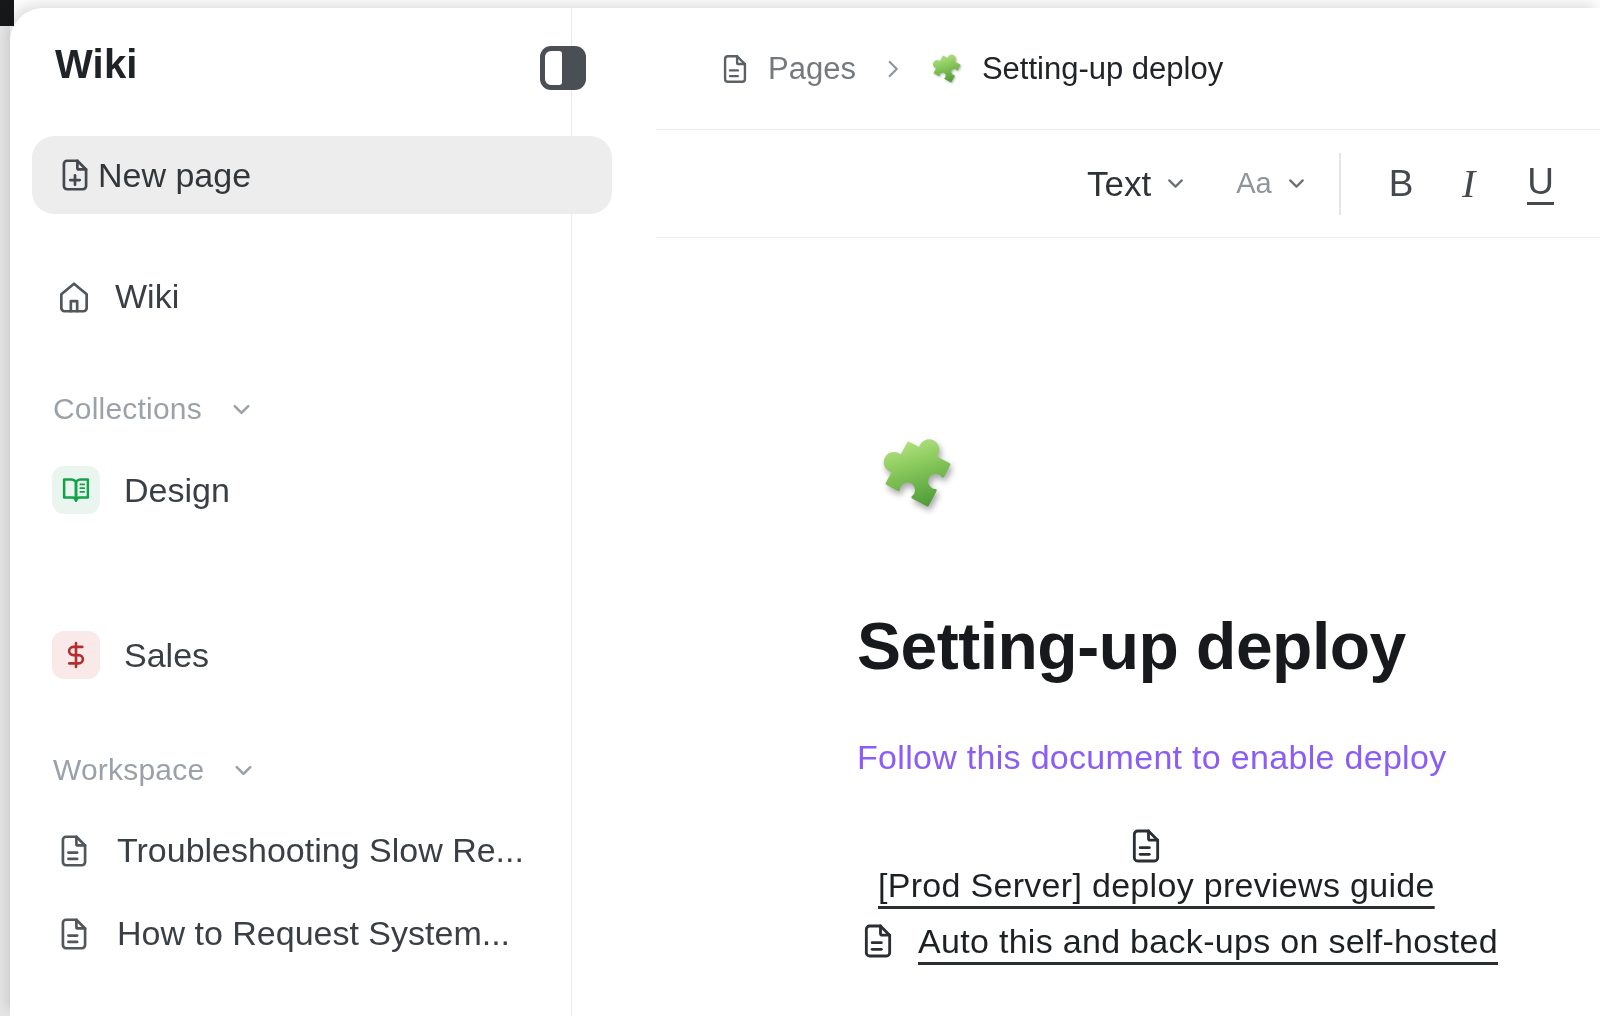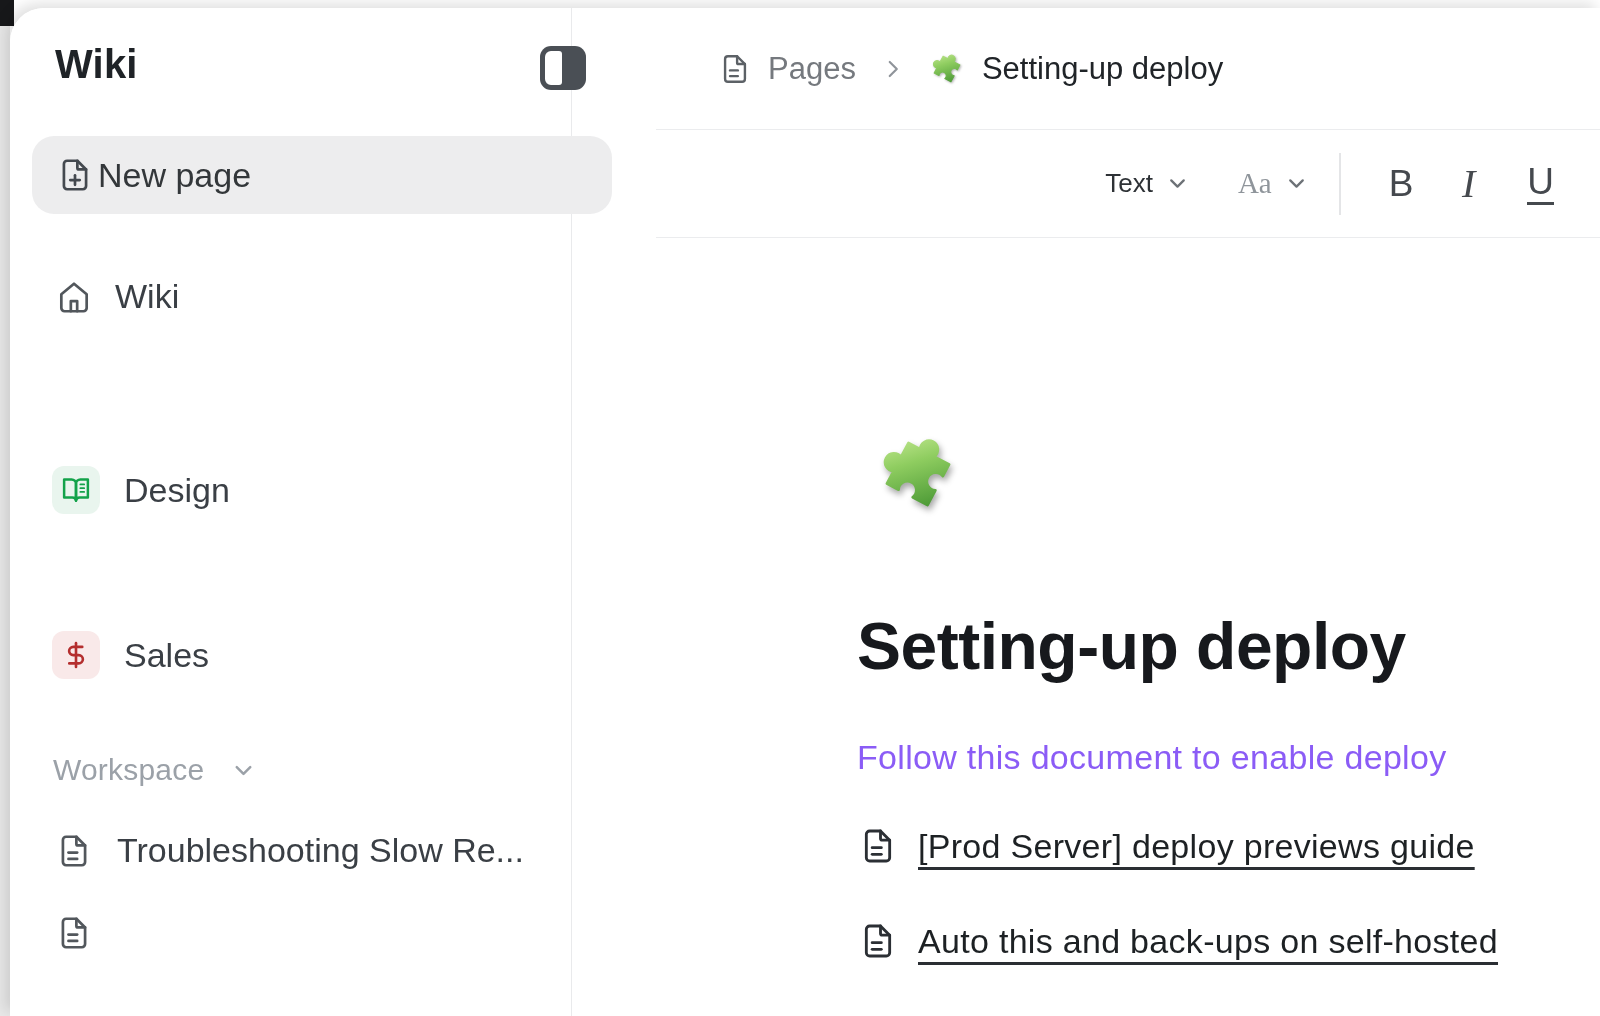--- a/index.html
+++ b/index.html
@@ -58,24 +58,24 @@
   .crumb-bar { position:absolute; left:0; top:0; width:100%; height:122px; border-bottom:1px solid #ebecee; display:flex; align-items:center; padding-left:62px; }
   .crumb-bar .doc-ic { width:34px; height:34px; color:#5c6166; }
   .crumb-parent { margin-left:16px; font-size:31px; color:#75797e; cursor:pointer; }
   .crumb-sep { width:26px; height:26px; color:#90959b; margin-left:24px; }
   .crumb-puzzle { width:38px; height:38px; margin-left:22px; filter:drop-shadow(1px 1.5px 1px rgba(0,0,0,0.30)); }
   .crumb-current { margin-left:16px; font-size:31px; font-weight:500; color:#202428; white-space:nowrap; }
 
   .toolbar { position:absolute; left:0; top:122px; width:100%; height:108px; border-bottom:1px solid #ebecee; }
   .toolbar-inner { position:absolute; right:46px; top:0; height:100%; display:flex; align-items:center; }
   .tb-block { display:flex; align-items:center; cursor:pointer; }
-  .tb-block .tb-lbl { font-size:26px; font-weight:500; color:#2e3236; }
+  .tb-block .tb-lbl { font-size:35px; font-weight:500; color:#2e3236; }
   .tb-block svg { width:25px; height:25px; color:#6d7277; margin-left:12px; }
   .tb-typo { margin-left:48px; }
-  .tb-typo .tb-lbl { font-size:29px; font-weight:400; color:#8f959b;font-family:Liberation Serif, serif; }
+  .tb-typo .tb-lbl { font-size:29px; font-weight:400; color:#8f959b; }
   .tb-vdiv { width:2px; height:62px; background:#e4e5e7; margin-left:30px; }
   .tb-btn { margin-left:48px; font-size:37px; color:#45494e; cursor:pointer; line-height:1; }
   .tb-bold { font-weight:500; letter-spacing:0.5px; }
   .tb-italic { font-family:"Liberation Serif", serif; font-style:italic; font-size:40px; padding-right:4px; }
   .tb-underline { border-bottom:3px solid #45494e; padding-bottom:2px; }
 
   .doc-emoji { position:absolute; left:216px; top:420px; width:92px; height:92px; cursor:pointer; filter:drop-shadow(2px 4px 3px rgba(0,0,0,0.35)); }
   .doc-title { position:absolute; left:201px; top:600px; font-size:66px; font-weight:700; color:#17191d; letter-spacing:-0.5px; white-space:nowrap; }
   .doc-intro { position:absolute; left:201px; top:730px; font-size:34px; color:#8b5cf6; letter-spacing:0.3px; white-space:nowrap; }
   .doc-link-row { position:absolute; left:202px; display:flex; align-items:center; cursor:pointer; }
@@ -111,20 +111,26 @@
     </div>
 
     <div class="side-row home-row">
       <svg class="plain-ic" viewBox="0 0 24 24" fill="none" stroke="currentColor" stroke-width="1.7" stroke-linecap="round" stroke-linejoin="round">
         <path d="M4 10.3 12 3.6l8 6.7V19a2 2 0 0 1-2 2H6a2 2 0 0 1-2-2z"></path>
         <path d="M10 21v-6.4h4V21"></path>
       </svg>
       <span class="row-lbl">Wiki</span>
     </div>
 
+    <div class="section-hdr" style="top:384px;">
+      <span class="hdr-lbl">Collections</span>
+      <svg viewBox="0 0 24 24" fill="none" stroke="currentColor" stroke-width="2.2" stroke-linecap="round" stroke-linejoin="round">
+          <path d="m6 9 6 6 6-6"></path>
+        </svg>
+    </div>
 
     <div class="side-row coll-row" style="top:458px;">
       <span class="icon-tile tile-green">
         <svg viewBox="0 0 24 24" fill="none" stroke="currentColor" stroke-width="2" stroke-linecap="round" stroke-linejoin="round">
           <path d="M2.5 3.5h6a3.5 3.5 0 0 1 3.5 3.5v13.5a3 3 0 0 0-3-2.5h-6.5z"></path>
           <path d="M21.5 3.5h-6A3.5 3.5 0 0 0 12 7v13.5a3 3 0 0 1 3-2.5h6.5z"></path>
           <path d="M15.5 7.5h3M15.5 10.5h3M15.5 13.5h3" stroke-width="1.5"></path>
         </svg>
       </span>
       <span class="row-lbl">Design</span>
@@ -158,20 +164,21 @@
       <span class="row-lbl">Troubleshooting Slow Re...</span>
     </div>
 
     <div class="side-row ws-row" style="top:906px;">
       <svg class="plain-ic" viewBox="0 0 24 24" fill="none" stroke="currentColor" stroke-width="1.7" stroke-linecap="round" stroke-linejoin="round">
         <path d="M13.5 3H7a2 2 0 0 0-2 2v14a2 2 0 0 0 2 2h10a2 2 0 0 0 2-2V8.5z"></path>
         <path d="M13.5 3v4.5a1 1 0 0 0 1 1H19"></path>
         <line x1="8.5" y1="13" x2="14" y2="13"></line>
           <line x1="8.5" y1="17" x2="14" y2="17"></line>
       </svg>
+      <span class="row-lbl">How to Request System...</span>
     </div>
   </div>
 
   <div class="main">
 
     <div class="crumb-bar">
       <svg class="doc-ic" viewBox="0 0 24 24" fill="none" stroke="currentColor" stroke-width="1.7" stroke-linecap="round" stroke-linejoin="round">
         <path d="M13.5 3H7a2 2 0 0 0-2 2v14a2 2 0 0 0 2 2h10a2 2 0 0 0 2-2V8.5z"></path>
         <path d="M13.5 3v4.5a1 1 0 0 0 1 1H19"></path>
         <line x1="8.5" y1="13" x2="14" y2="13"></line>
@@ -220,21 +227,21 @@
     <svg class="doc-emoji" viewBox="0 0 104 104">
       <g transform="rotate(28 52 52)">
         <path d="M26 26 L41 26 A10 10 0 1 1 59 26 L78 26 L78 41 A10 10 0 1 0 78 59 L78 78 L59 78 A10 10 0 1 0 41 78 L26 78 L26 62 A10 10 0 1 1 26 44 Z" fill="url(#pzg)" stroke="url(#pzg)" stroke-width="3" stroke-linejoin="round"></path>
       </g>
     </svg>
 
     <h1 class="doc-title">Setting-up deploy</h1>
 
     <p class="doc-intro">Follow this document to enable deploy</p>
 
-    <div class="doc-link-row" style="top:818px;">
+    <div class="doc-link-row" style="top:818px;flex-direction:column;">
       <svg class="doc-ic" viewBox="0 0 24 24" fill="none" stroke="currentColor" stroke-width="1.7" stroke-linecap="round" stroke-linejoin="round">
         <path d="M13.5 3H7a2 2 0 0 0-2 2v14a2 2 0 0 0 2 2h10a2 2 0 0 0 2-2V8.5z"></path>
         <path d="M13.5 3v4.5a1 1 0 0 0 1 1H19"></path>
         <line x1="8.5" y1="13" x2="14" y2="13"></line>
           <line x1="8.5" y1="17" x2="14" y2="17"></line>
       </svg>
       <span class="link-lbl">[Prod Server] deploy previews guide</span>
     </div>
 
     <div class="doc-link-row" style="top:913px;">

